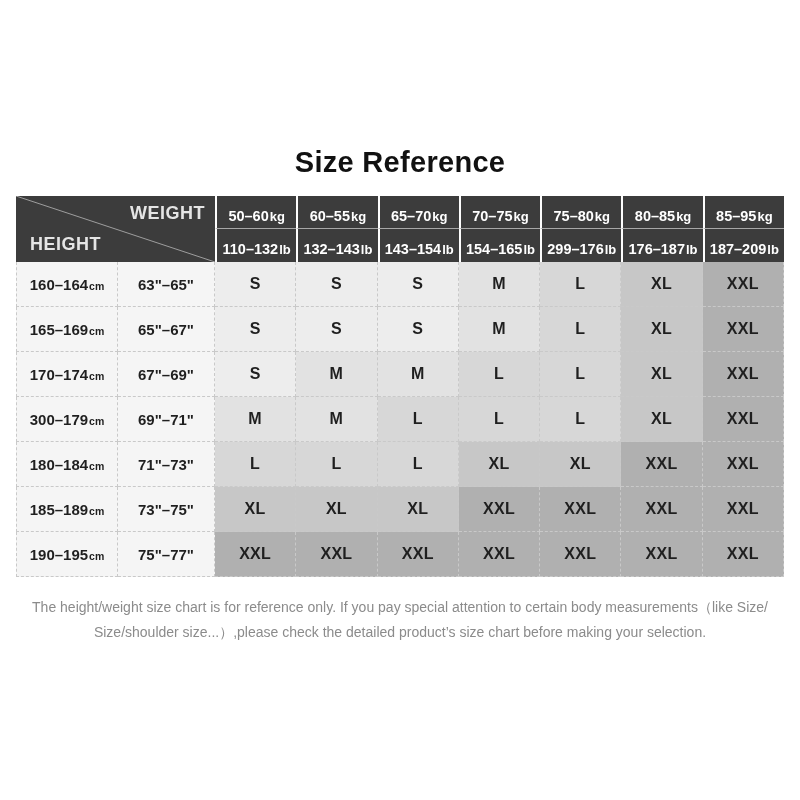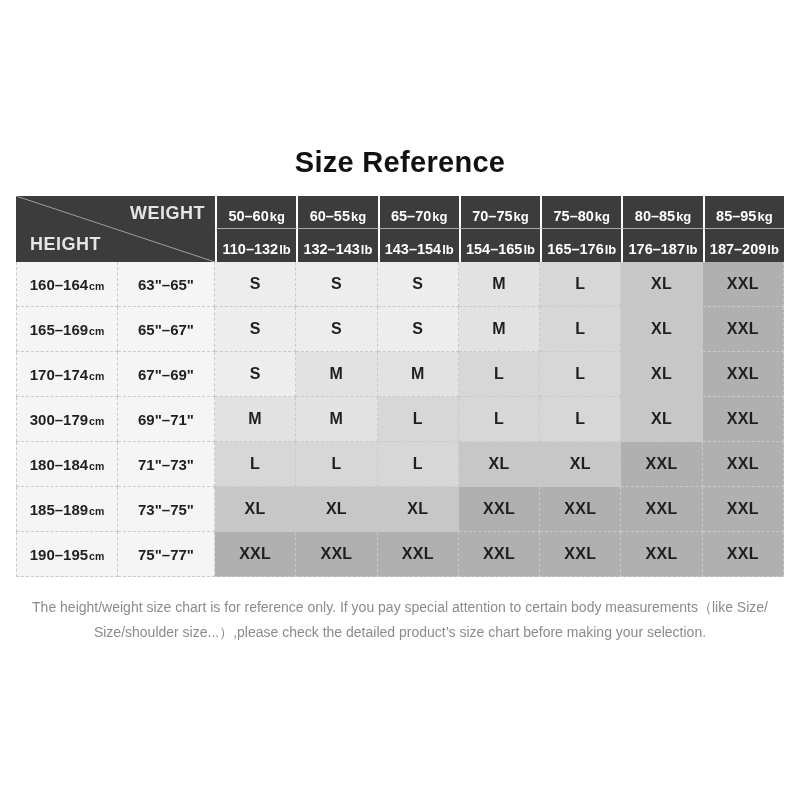--- a/index.html
+++ b/index.html
@@ -108,21 +108,21 @@
       </div>
       <div class="hcell lb">
         <div class="num" style="display: inline;">143–154</div>
         <div class="unit" style="display: inline;">lb</div>
       </div>
       <div class="hcell lb">
         <div class="num" style="display: inline;">154–165</div>
         <div class="unit" style="display: inline;">lb</div>
       </div>
       <div class="hcell lb">
-        <div class="num" style="display: inline;">165–176</div>
+        <div class="num" style="display: inline;">299–176</div>
         <div class="unit" style="display: inline;">lb</div>
       </div>
       <div class="hcell lb">
         <div class="num" style="display: inline;">176–187</div>
         <div class="unit" style="display: inline;">lb</div>
       </div>
       <div class="hcell lb">
         <div class="num" style="display: inline;">187–209</div>
         <div class="unit" style="display: inline;">lb</div>
       </div>

